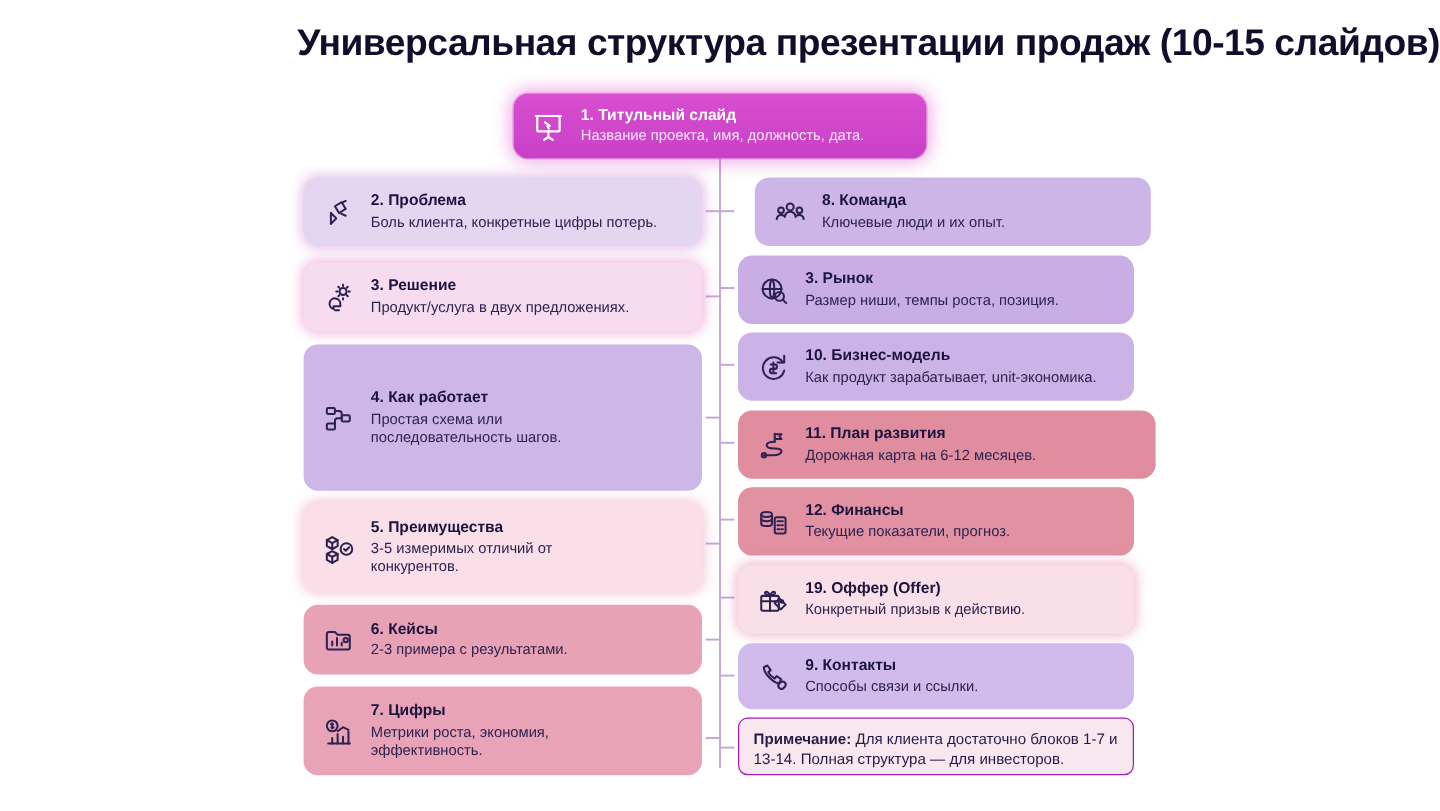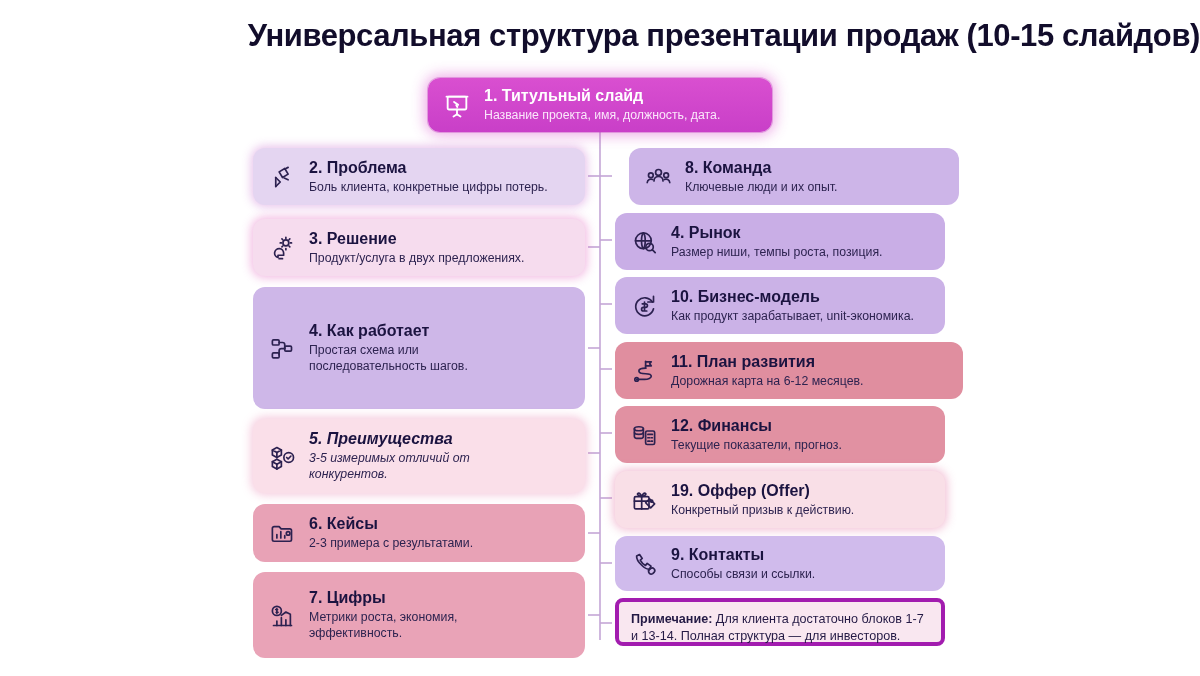--- a/index.html
+++ b/index.html
@@ -62,21 +62,21 @@
     display: flex;
     align-items: center;
     justify-content: center;
     margin-top: 2px;
   }
   .card .txt {
     flex: 1 1 auto;
     min-width: 0;
   }
   .card .c-title {
-    font-size: 16px;
+    font-size: 13px;
     font-weight: bold;
     line-height: 1.2;
     margin-bottom: 3px;
     color: #1b1340;
   }
   .card .c-sub {
     font-size: 12.3px;
     line-height: 1.28;
     color: #2d2350;
   }
@@ -104,21 +104,21 @@
   .v-lav3    { background:#cbb2e7; }
   .v-red     { background:#e08e9f; }
   .v-red2    { background:#e191a2; }
   .v-blush   { background:#f9dfe7; box-shadow:0 0 10px 2px rgba(226,110,160,.45); }
   .v-lav4    { background:#d0bbec; }
 
   
   .note {
     position: absolute;
     background: #f9e7f0;
-    border: 4px solid #a21caf;
+    border: 1px solid #a21caf;
     border-radius: 8px;
     box-sizing: border-box;
     padding: 9px 12px;
     font-size: 12.6px;
     line-height: 1.35;
     color: #241a45;
   }
   .note b { font-weight: bold; }
 
   svg.ic { display:block; }
@@ -211,21 +211,21 @@
         <path d="M9 5.8h3a2 2 0 0 1 2 2v3.4"></path>
         <path d="M14 11.2h-3a2 2 0 0 0-2 2v3.5"></path>
       </svg>
     </span>
     <span class="txt">
       <span class="c-title" style="display:block">4. Как работает</span>
       <span class="c-sub" style="display:block; max-width:215px">Простая схема или последовательность шагов.</span>
     </span>
   </div>
 
-  <div class="card v-pinksoft mid" style="left:253px; top:419px; width:332px; height:74px;font-style:italic;">
+  <div class="card v-pinksoft mid" style="left:253px; top:419px; width:332px; height:74px;">
     <span class="icon">
       <svg class="ic" width="27" height="27" viewBox="0 0 24 24" fill="none" stroke="#2c2150" stroke-width="1.5" stroke-linecap="round" stroke-linejoin="round">
         <path d="M7 3.2l4 2.2-4 2.2-4-2.2z"></path>
           <path d="M3 5.4v4.4l4 2.2V7.6"></path>
           <path d="M11 5.4v4.4l-4 2.2"></path>
         <path d="M7 13.5l4 2.2-4 2.2-4-2.2z"></path>
           <path d="M3 15.7v4.4l4 2.2v-4.4"></path>
           <path d="M11 15.7v4.4l-4 2.2"></path>
         <circle cx="17.5" cy="12" r="4.3"></circle>
           <path d="M15.7 12l1.3 1.3 2.5-2.6"></path>
@@ -244,21 +244,21 @@
         <path d="M7 15v-3M10.5 15V9.5M14 15v-2"></path>
         <circle cx="17" cy="11" r="1.6"></circle>
       </svg>
     </span>
     <span class="txt">
       <span class="c-title" style="display:block">6. Кейсы</span>
       <span class="c-sub" style="display:block">2-3 примера с результатами.</span>
     </span>
   </div>
 
-  <div class="card v-rose2 mid" style="left:253px; top:572px; width:332px; height:86px;">
+  <div class="card v-rose2 mid" style="left:253px; top:572px; width:332px; height:74px;">
     <span class="icon">
       <svg class="ic" width="27" height="27" viewBox="0 0 24 24" fill="none" stroke="#2c2150" stroke-width="1.5" stroke-linecap="round" stroke-linejoin="round">
         <circle cx="7" cy="7" r="4"></circle>
           <path d="M7 5v4M6 5.8h1.6M6.4 8.2H8"></path>
         <path d="M4 20h16"></path>
           <path d="M7 20v-4M11 20v-7M15 20v-5M19 20v-9"></path>
         <path d="M11 11l4-3 4 2"></path>
       </svg>
     </span>
     <span class="txt">
@@ -287,21 +287,21 @@
   <div class="card v-lav2 mid" style="left:615px; top:213px; width:330px; height:57px;">
     <span class="icon">
       <svg class="ic" width="27" height="27" viewBox="0 0 24 24" fill="none" stroke="#2c2150" stroke-width="1.5" stroke-linecap="round" stroke-linejoin="round">
         <circle cx="11" cy="10.5" r="7"></circle>
           <path d="M4 10.5h14M11 3.5c2.2 2.2 2.2 11.8 0 14M11 3.5c-2.2 2.2-2.2 11.8 0 14"></path>
         <circle cx="16.5" cy="16" r="3.3"></circle>
           <path d="M18.9 18.4L21.5 21"></path>
       </svg>
     </span>
     <span class="txt">
-      <span class="c-title" style="display:block">4. Рынок</span>
+      <span class="c-title" style="display:block">3. Рынок</span>
       <span class="c-sub" style="display:block">Размер ниши, темпы роста, позиция.</span>
     </span>
   </div>
 
   <div class="card v-lav3 mid" style="left:615px; top:277px; width:330px; height:57px;">
     <span class="icon">
       <svg class="ic" width="27" height="27" viewBox="0 0 24 24" fill="none" stroke="#2c2150" stroke-width="1.5" stroke-linecap="round" stroke-linejoin="round">
         <path d="M19 8a8 8 0 1 0 1 6"></path>
           <path d="M20 3v5h-5"></path>
         <path d="M12 8v8M10 9.6h3a1.6 1.6 0 0 1 0 3.2h-2a1.6 1.6 0 0 0 0 3.2h3"></path>

